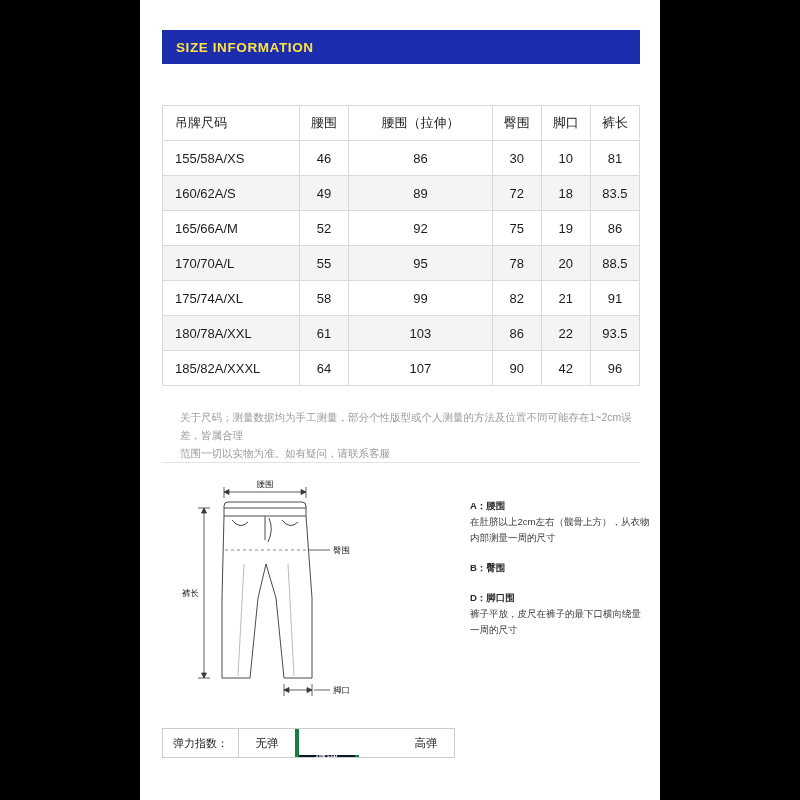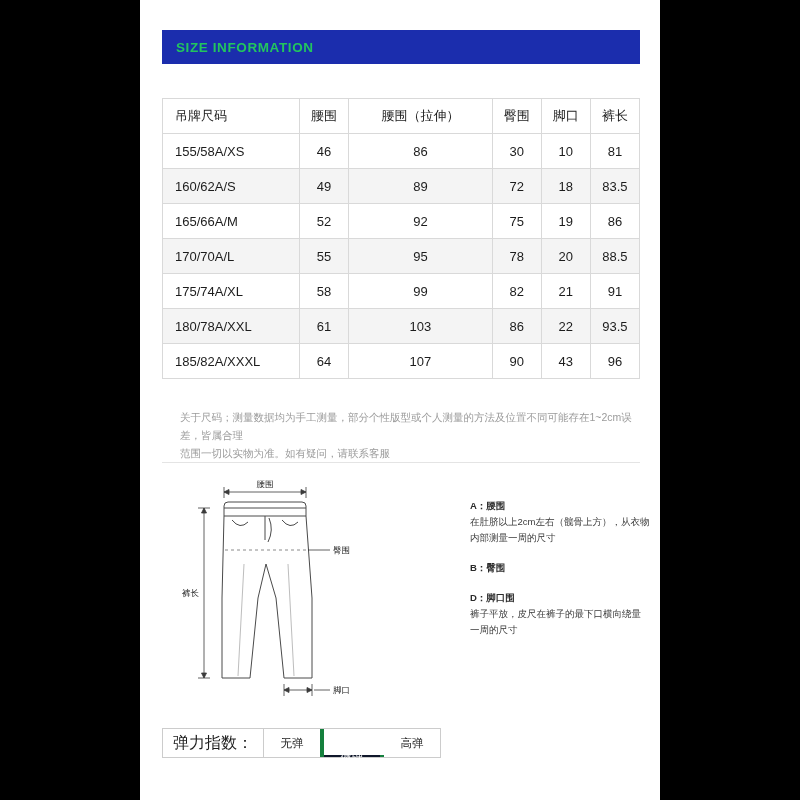--- a/index.html
+++ b/index.html
@@ -25,32 +25,32 @@
     position: absolute;
     left: 22px;
     top: 30px;
     width: 478px;
     height: 34px;
     background: #1b2dad;
     display: flex;
     align-items: center;
   }
   .header-bar .title {
-    color: #22c55e;
+    color: #fde047;
     font-weight: bold;
     font-size: 13.5px;
     letter-spacing: 0.6px;
     padding-left: 14px;
   }
 
   
   table.size-table {
     position: absolute;
     left: 22px;
-    top: 98px;
+    top: 105px;
     width: 478px;
     border-collapse: collapse;
     font-size: 13px;
     color: #1c1c1c;
   }
   table.size-table th,
   table.size-table td {
     border: 1px solid #d9d9d9;
     height: 34px;
     text-align: center;
@@ -128,34 +128,34 @@
     display: flex;
     border: 1px solid #cccccc;
     height: 30px;
     box-sizing: border-box;
   }
   .index-group .lbl {
     display: flex;
     align-items: center;
     justify-content: center;
     padding: 0 10px;
-    font-size: 16px;
+    font-size: 11px;
     color: #1c1c1c;
     border-right: 1px solid #cccccc;
   }
   .index-group .opt {
     display: flex;
     align-items: center;
     justify-content: center;
     width: 56px;
     font-size: 11.5px;
     color: #1c1c1c;
     border-right: 4px solid #15803d;
   }
-  .index-group .opt:last-child { border-right: none; }
+  .index-group .opt:last-child { border-right: none; margin-left: 39px; }
   .index-group .opt.active {
     background: #0f172a;
     color: #ffffff;
     margin-top: 26px;
   }
 </style>
 </head>
 <body>
 
 <div class="page">
@@ -222,21 +222,21 @@
         <td>103</td>
         <td>86</td>
         <td>22</td>
         <td>93.5</td>
       </tr>
       <tr>
         <td>185/82A/XXXL</td>
         <td>64</td>
         <td>107</td>
         <td>90</td>
-        <td>43</td>
+        <td>42</td>
         <td>96</td>
       </tr>
     </tbody>
   </table>
 
   <div class="note">
     <div>关于尺码；测量数据均为手工测量，部分个性版型或个人测量的方法及位置不同可能存在1~2cm误差，皆属合理</div>
     <div>范围一切以实物为准。如有疑问，请联系客服</div>
   </div>
 

